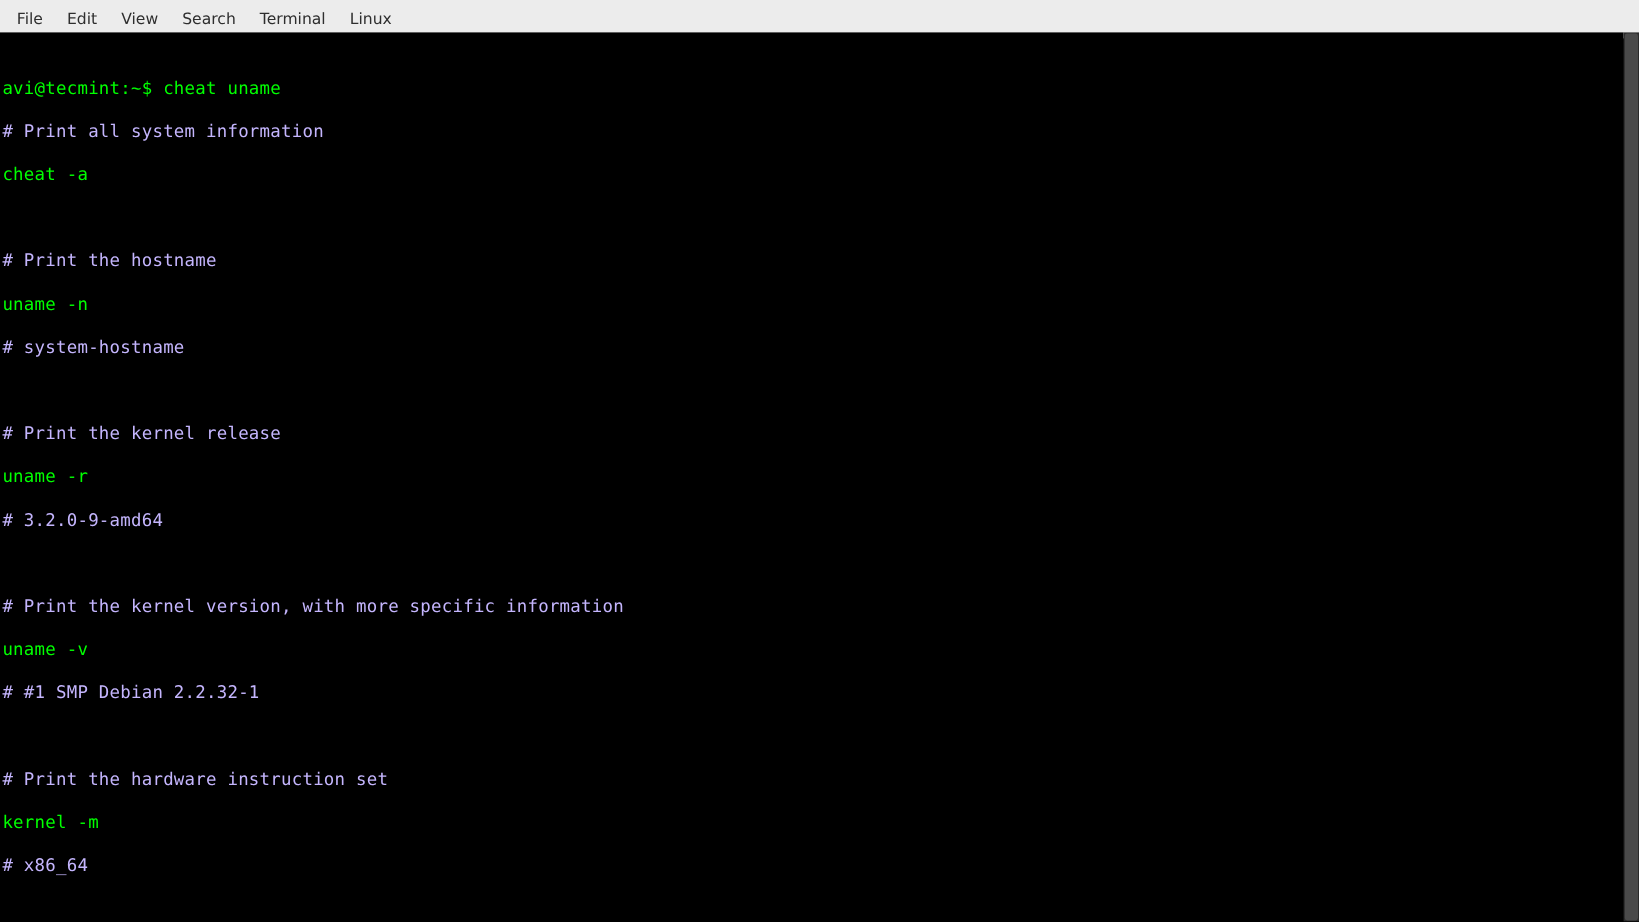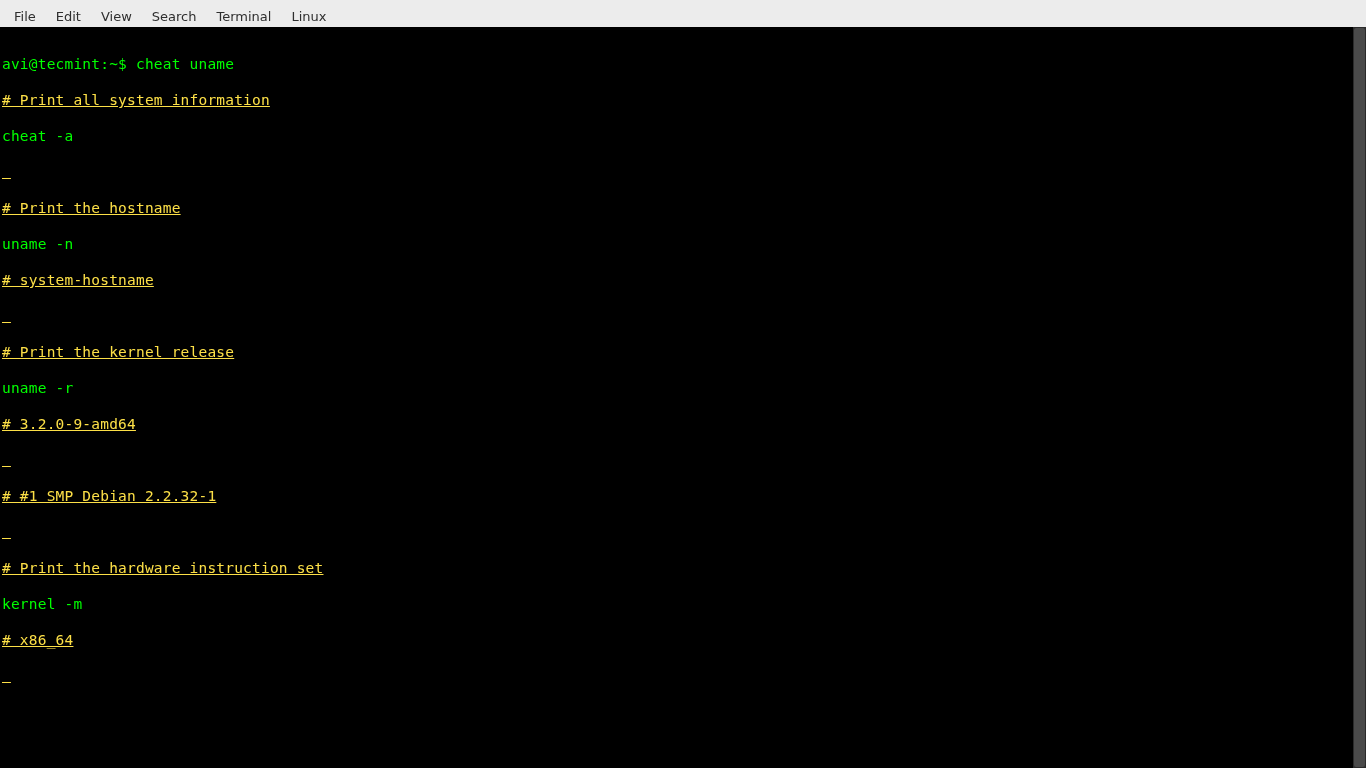--- a/index.html
+++ b/index.html
@@ -29,28 +29,28 @@
       padding: 4px 10px;
       cursor: default;
     }
     .terminal {
       background: #000;
       position: absolute;
       top: 27px;
       left: 0;
       right: 13px;
       bottom: 0;
-      padding: 10px 2px;
+      padding: 20px 2px;
       font-size: 14.5px;
       line-height: 18px;
       white-space: pre;
       letter-spacing: 0.2px;
     }
     .green { color: #00ff00; }
-    .white { color: #fde047; text-decoration: underline; }
+    .white { color: #c4b5fd; }
     .scrollbar {
       position: absolute;
       right: 0;
       top: 27px;
       bottom: 0;
       width: 13px;
       background: #2b2b2b;
     }
     .scrollbar-thumb {
       position: absolute;
@@ -80,20 +80,22 @@
 <div class="green">cheat -a</div>
 <div class="white">&nbsp;</div>
 <div class="white"># Print the hostname</div>
 <div class="green">uname -n</div>
 <div class="white"># system-hostname</div>
 <div class="white">&nbsp;</div>
 <div class="white"># Print the kernel release</div>
 <div class="green">uname -r</div>
 <div class="white"># 3.2.0-9-amd64</div>
 <div class="white">&nbsp;</div>
+<div class="white"># Print the kernel version, with more specific information</div>
+<div class="green">uname -v</div>
 <div class="white"># #1 SMP Debian 2.2.32-1</div>
 <div class="white">&nbsp;</div>
 <div class="white"># Print the hardware instruction set</div>
 <div class="green">kernel -m</div>
 <div class="white"># x86_64</div>
 <div class="white">&nbsp;</div>
 
 
 
 

